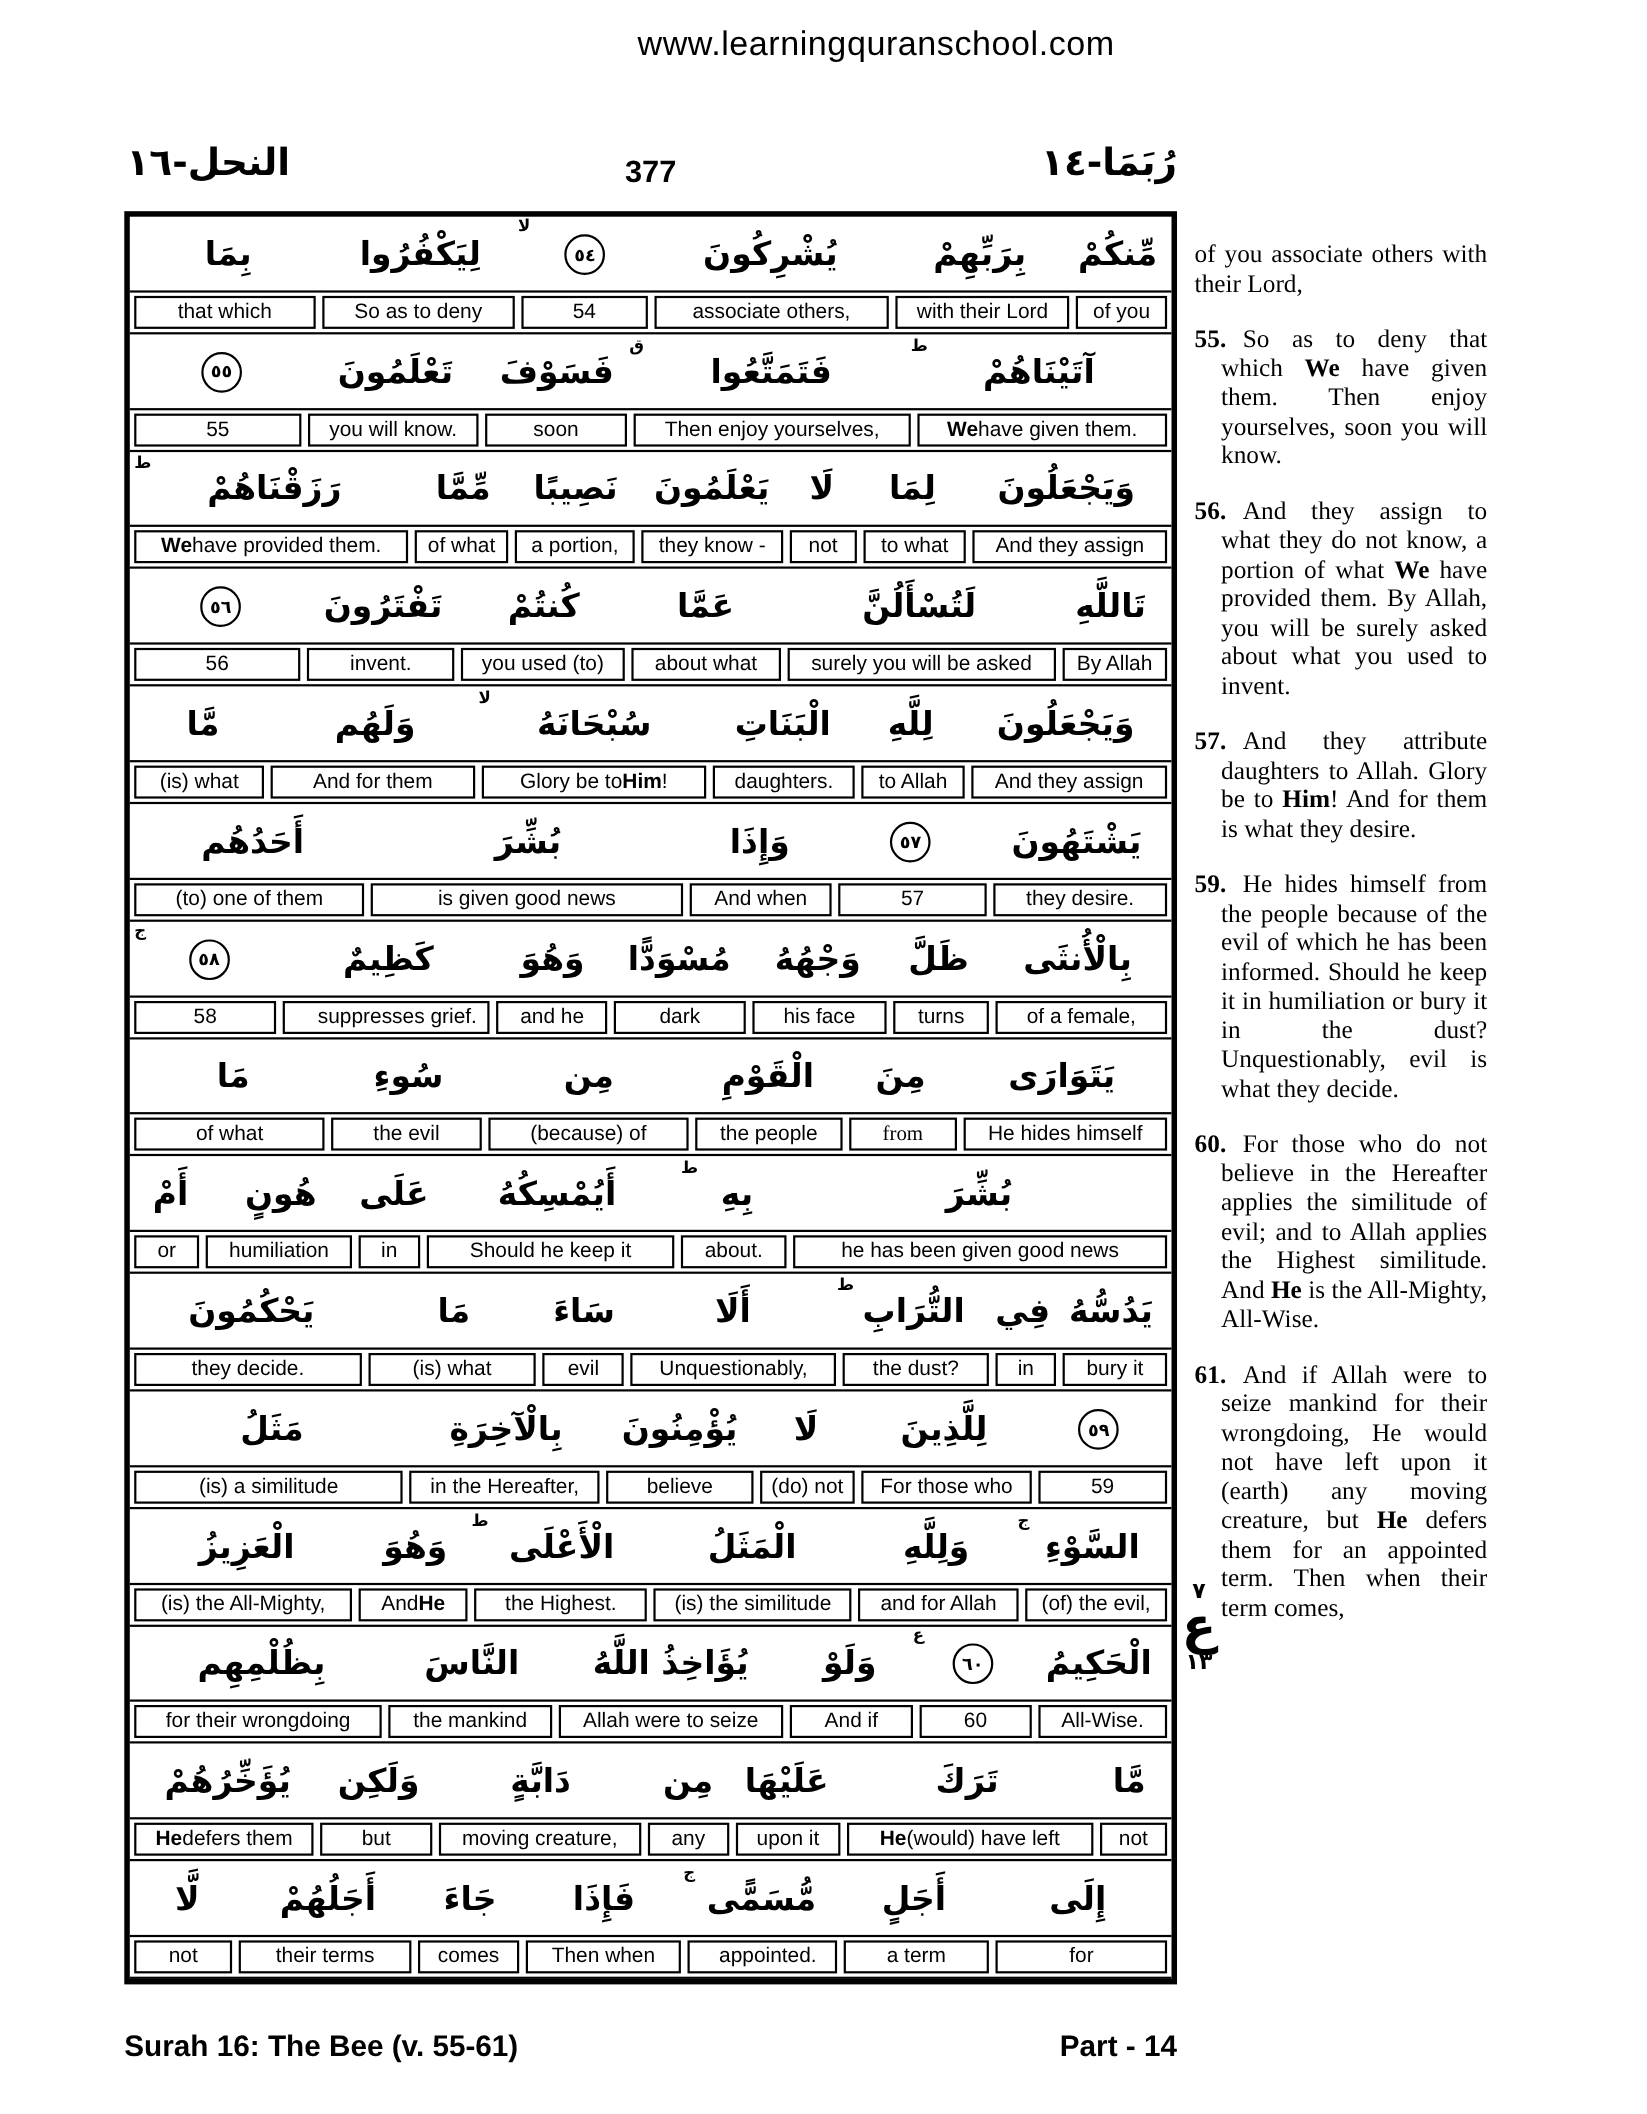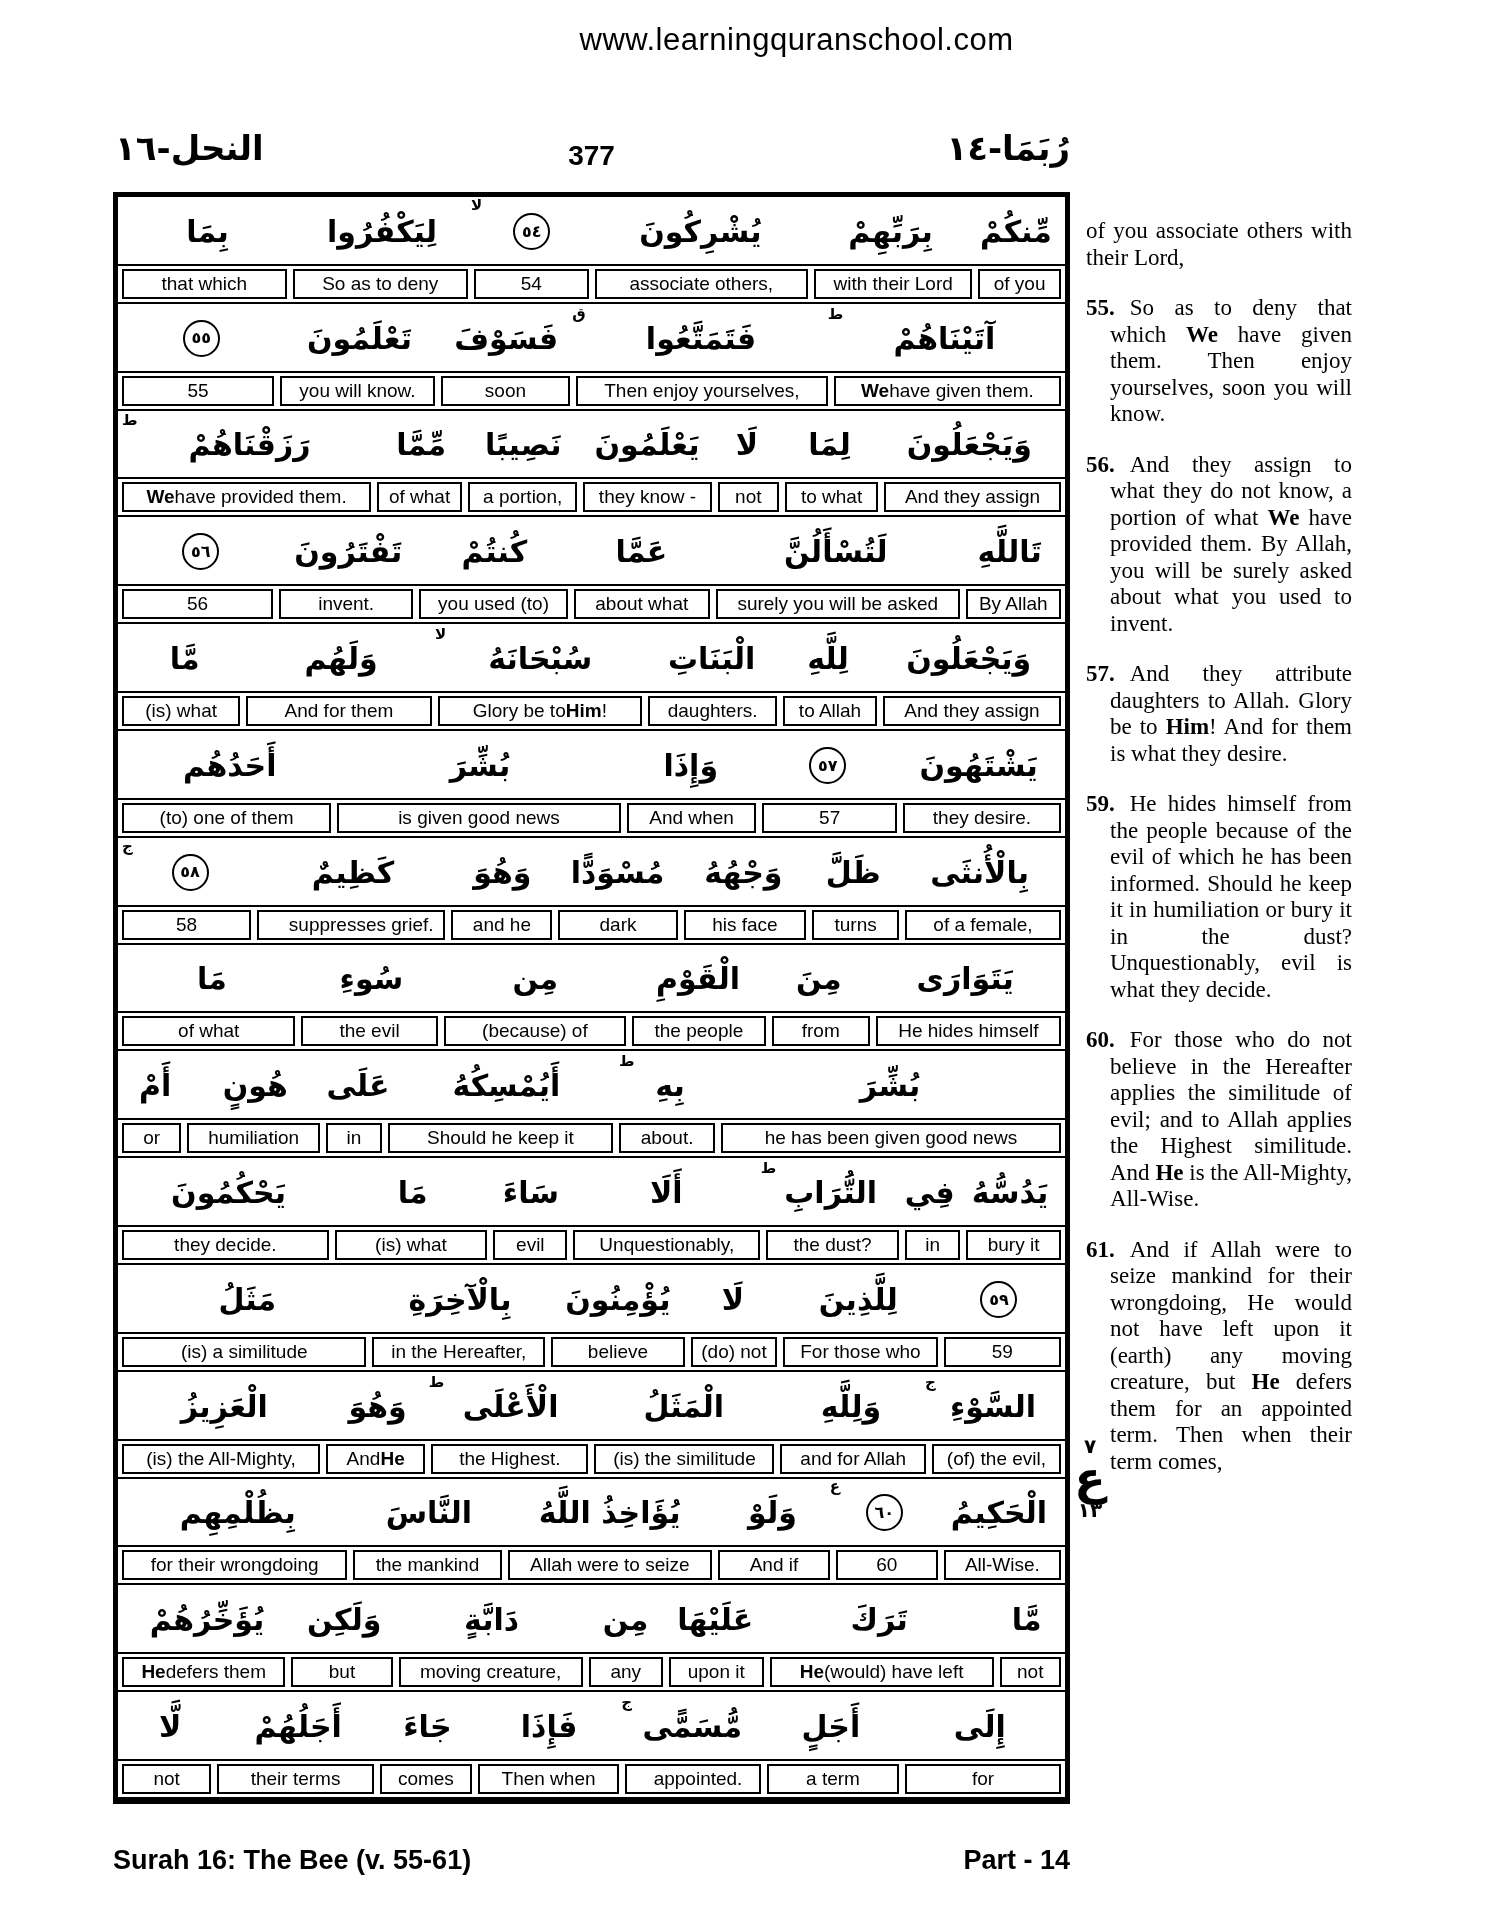--- a/index.html
+++ b/index.html
@@ -214,21 +214,21 @@
       <div class="ar-strip">
         <div class="ar-word" style="flex-basis: 20.4%;">يَتَوَارَى</div>
         <div class="ar-word" style="flex-basis: 10.8%;">مِنَ</div>
         <div class="ar-word" style="flex-basis: 14.7%;">الْقَوْمِ</div>
         <div class="ar-word" style="flex-basis: 20.1%;">مِن</div>
         <div class="ar-word" style="flex-basis: 15%;">سُوءِ</div>
         <div class="ar-word" style="flex-basis: 19.1%;">مَا</div>
       </div>
       <div class="en-strip">
         <div class="en-cell" style="flex-basis: 20.4%;">He hides himself</div>
-        <div class="en-cell" style="flex-basis: 10.8%;">from</div>
+        <div class="en-cell" style="flex-basis: 10.8%; font-family: Liberation Serif, serif;">from</div>
         <div class="en-cell" style="flex-basis: 14.7%;">the people</div>
         <div class="en-cell" style="flex-basis: 20.1%;">(because) of</div>
         <div class="en-cell" style="flex-basis: 15%;">the evil</div>
         <div class="en-cell" style="flex-basis: 19.1%;">of what</div>
       </div>
     </div>
     <div class="pair">
       <div class="ar-strip">
         <div class="ar-word" style="flex-basis: 37.4%;">بُشِّرَ</div>
         <div class="ar-word" style="flex-basis: 10.5%;">بِهِ<span class="pause-mark">ط</span></div>

